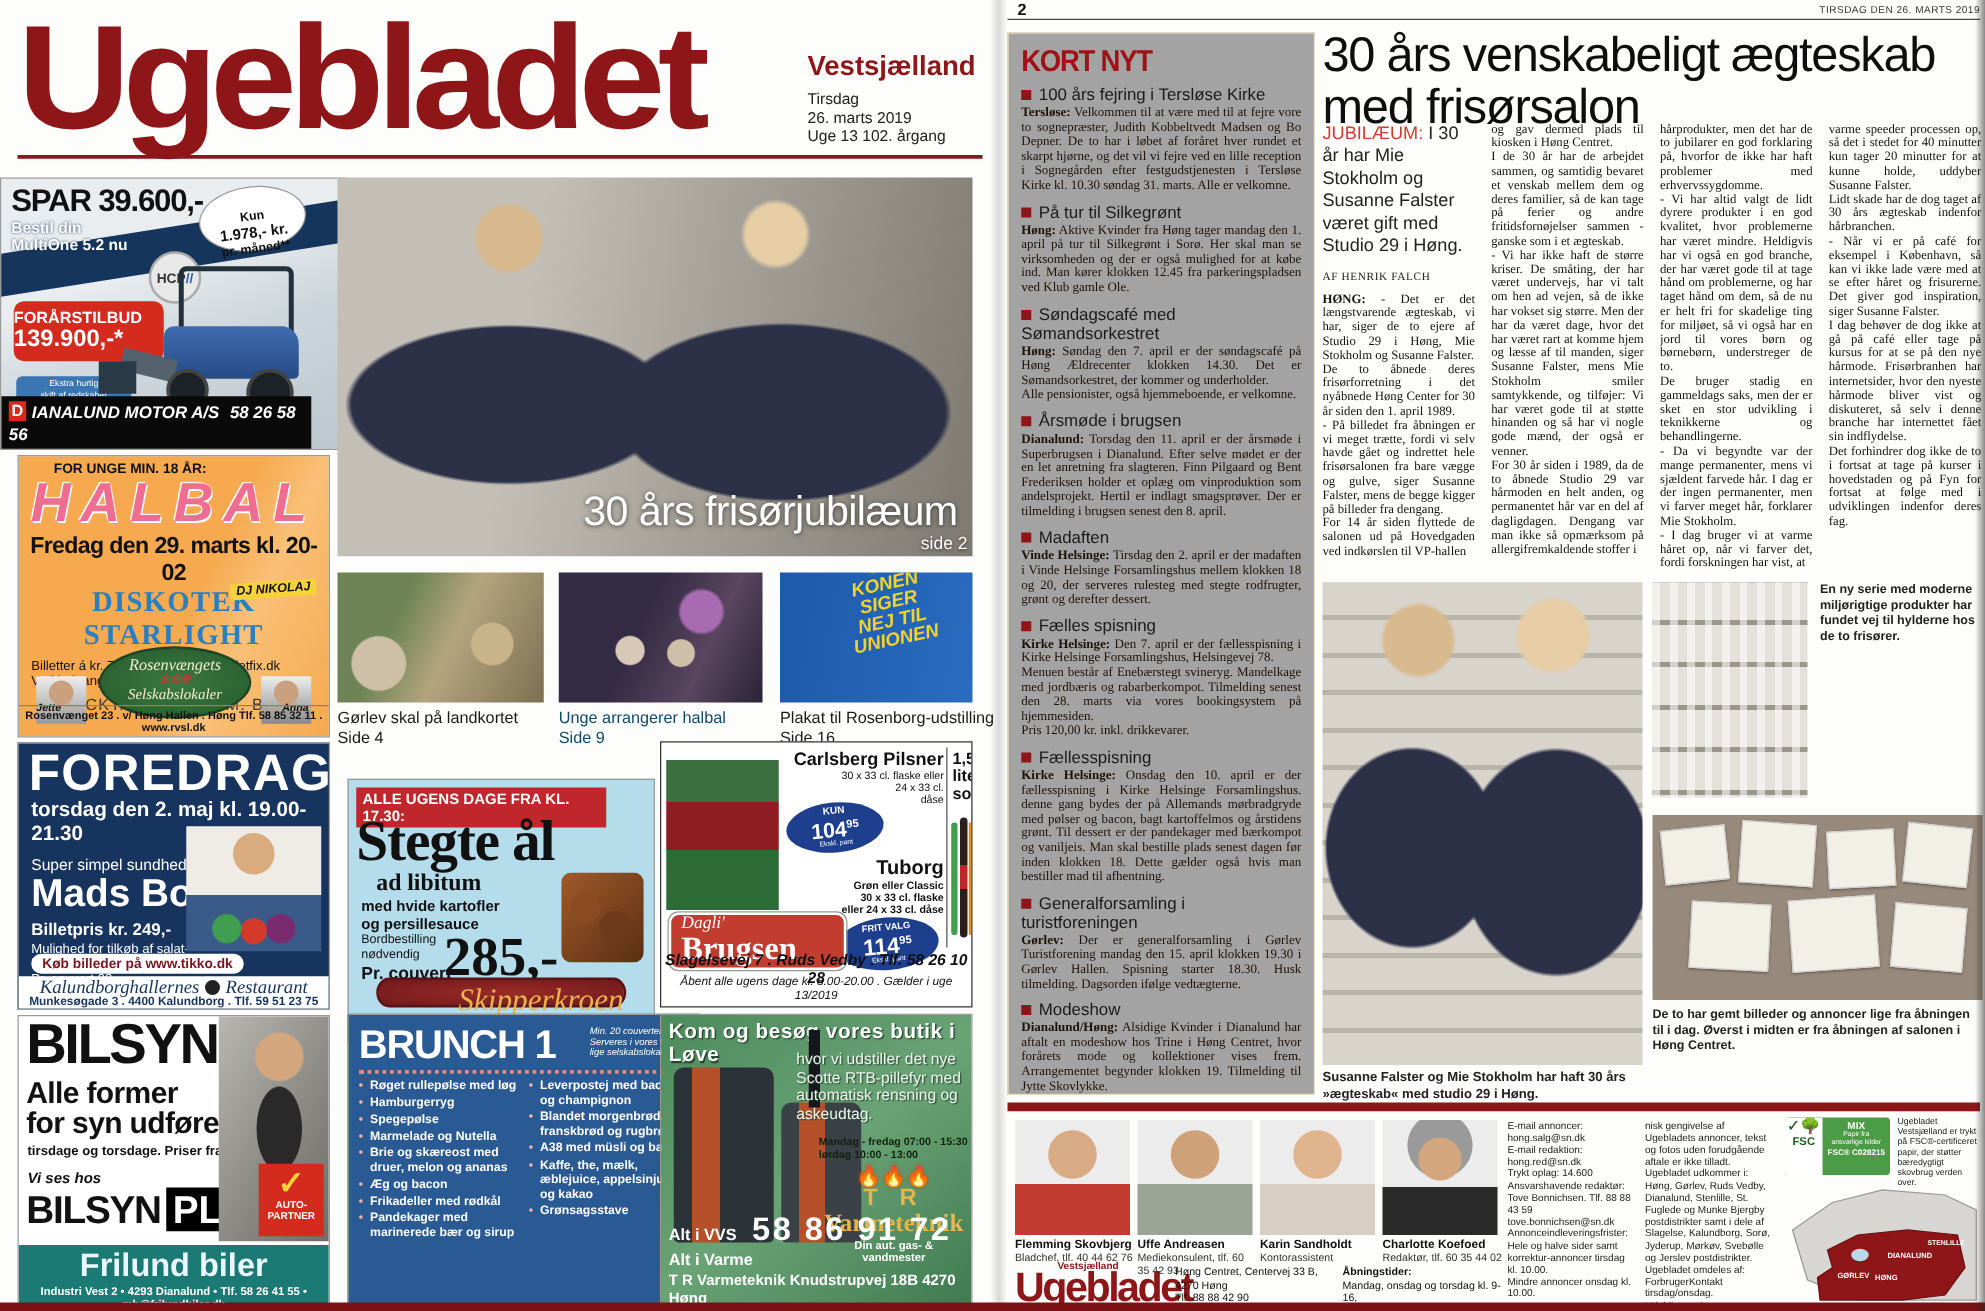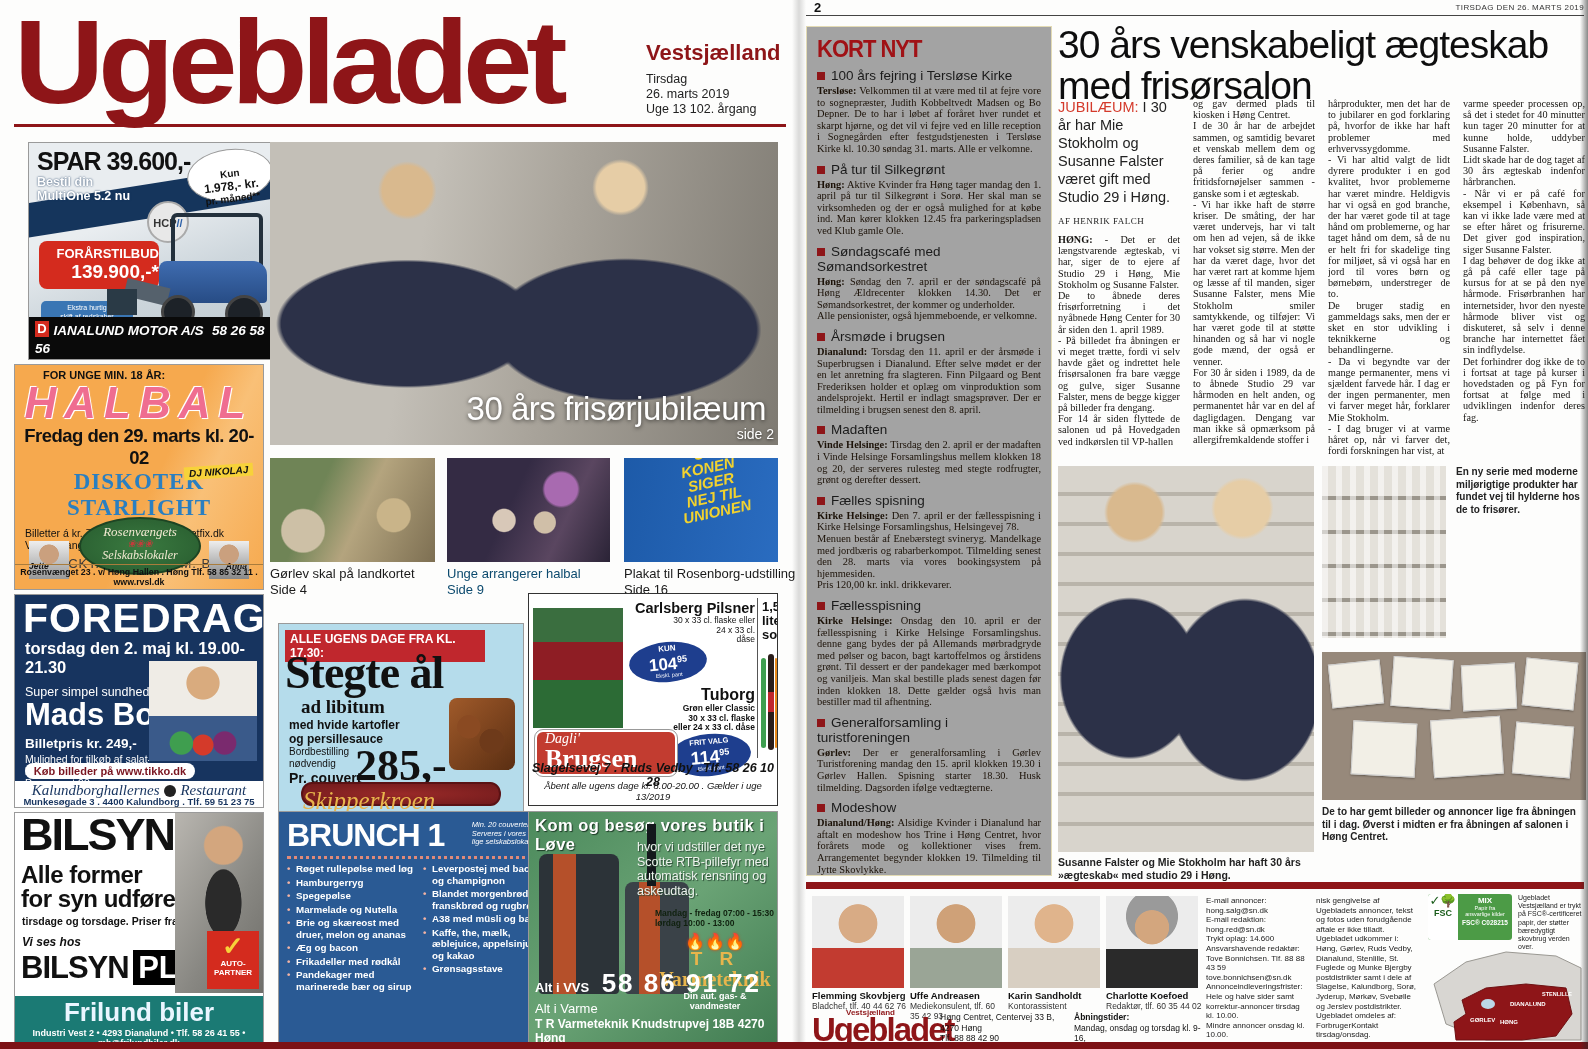--- a/index.html
+++ b/index.html
@@ -60,30 +60,30 @@
 
   <div class="abs masthead-title" style="left:14px;top:8px;width:640px;height:112px">Ugebladet</div>
   <div class="abs" style="left:646px;top:40px;font-size:22px;font-weight:700;color:#8e1518">Vestsjælland</div>
   <div class="abs" style="left:646px;top:72px;font-size:12.5px;line-height:15px;color:#222">
     <div>Tirsdag</div>
     <div>26. marts 2019</div>
     <div>Uge 13  102. årgang</div>
   </div>
   <div class="abs" style="left:14px;top:124px;width:772px;height:3px;background:#8e1518"></div>
 
-  <div class="abs adbox" style="left:28px;top:142px;width:277px;height:218px;background:linear-gradient(160deg,#e9edf0 0 35%,#cdd6dc 60%,#bcc7ce)">
+  <div class="abs adbox" style="left:0;top:142px;width:277px;height:218px;background:linear-gradient(160deg,#e9edf0 0 35%,#cdd6dc 60%,#bcc7ce)">
     <div class="abs" style="left:-30px;top:38px;width:340px;height:34px;background:#15355c;transform:rotate(-9deg)"></div>
     <div class="abs" style="left:8px;top:4px;font-size:25px;font-weight:700;letter-spacing:-1px">SPAR 39.600,-</div>
     <div class="abs pre" style="left:8px;top:32px;font-size:12.5px;font-weight:700;color:#fff;text-shadow:0 0 2px #15355c">Bestil din
 MultiOne 5.2 nu</div>
     <div class="abs oval pre" style="left:158px;top:6px;width:86px;height:52px;background:#fff;border:1px solid #999;color:#111;transform:rotate(-7deg);font-size:10px;font-weight:700;line-height:12px;padding-top:6px">
       <span>Kun</span><br><span style="font-size:12px">1.978,- kr.</span><br><span>pr. måned**</span>
     </div>
     <div class="abs" style="left:118px;top:58px;width:42px;height:42px;border-radius:50%;background:#e8e8e8;border:2px solid #aaa;text-align:center;font-size:11px;font-weight:700;color:#333;line-height:40px"><span>HCP</span><span style="color:#2a5fa8">//</span></div>
-    <div class="abs" style="left:10px;top:98px;width:120px;height:48px;background:#d42b1e;border-radius:8px;color:#fff;text-align:right;padding-top:5px">
+    <div class="abs" style="left:10px;top:98px;width:120px;height:48px;background:#d42b1e;border-radius:8px;color:#fff;text-align:left;padding-top:5px">
       <div style="font-size:13px;font-weight:700">FORÅRSTILBUD</div>
       <div style="font-size:19px;font-weight:700">139.900,-*</div>
     </div>
     <div class="abs pre" style="left:12px;top:158px;width:92px;background:#3a76b4;border-radius:5px;color:#fff;font-size:7px;line-height:8.5px;text-align:center;padding:3px">Ekstra hurtig
 skift af redskaber</div>
 
     <div>
       <div class="abs" style="left:142px;top:70px;width:92px;height:60px;border:4px solid #23303c;border-radius:6px;background:transparent"></div>
       <div class="abs" style="left:130px;top:118px;width:108px;height:42px;background:linear-gradient(#3f6cb0,#274c85);border-radius:8px 14px 4px 4px"></div>
       <div class="abs" style="left:96px;top:140px;width:44px;height:18px;background:#55616c;transform:rotate(14deg)"></div>
@@ -198,21 +198,21 @@
     <div class="abs" style="left:6px;top:6px;width:200px;background:#c0272d;color:#fff;font-size:12px;font-weight:700;padding:2px 5px">ALLE UGENS DAGE FRA KL. 17.30:</div>
     <div class="serif" style="position:absolute;left:6px;top:22px;font-size:46px;font-weight:700;letter-spacing:-1px">Stegte ål</div>
     <div class="serif" style="position:absolute;left:22px;top:72px;font-size:19px;font-weight:700">ad libitum</div>
     <div class="pre" style="position:absolute;left:10px;top:95px;font-size:12px;font-weight:700;line-height:13.5px">med hvide kartofler
 og persillesauce</div>
     <div class="pre" style="position:absolute;left:10px;top:122px;font-size:10px;line-height:11.5px">Bordbestilling
 nødvendig</div>
     <div style="position:absolute;left:10px;top:146px;font-size:14px;font-weight:700">Pr. couvert</div>
     <div class="serif" style="position:absolute;left:76px;top:116px;font-size:44px;font-weight:700">285,-</div>
     <div class="abs ph" style="right:8px;top:74px;width:66px;height:72px;border-radius:8px;background:radial-gradient(circle at 30% 40%,#8a4a22 0 18%,transparent 19%),radial-gradient(circle at 65% 60%,#6e3a1a 0 20%,transparent 21%),linear-gradient(135deg,#a05a2a,#5a2e12)"></div>
-    <div class="abs" style="left:22px;top:158px;width:200px;height:24px;background:radial-gradient(#9a2a28,#701a1c);border-radius:14px/16px;border:2px solid #5a1214;text-align:left">
+    <div class="abs" style="left:22px;top:158px;width:200px;height:24px;background:radial-gradient(#9a2a28,#701a1c);border-radius:14px/16px;border:2px solid #5a1214;text-align:right">
       <span class="script" style="font-size:25px;color:#e8b54c;line-height:34px">Skipperkroen</span>
     </div>
     <div class="abs" style="left:0;bottom:2px;width:100%;text-align:center;font-size:9.5px;font-weight:700;color:#17345f">Mullerup Havn . Tlf. 58 56 45 00 . www.skipperkroen.dk</div>
   </div>
 
   <div class="abs adbox" style="left:528px;top:593px;width:250px;height:213px;background:#fff;border:1px solid #333">
     <div class="abs ph" style="left:4px;top:14px;width:90px;height:120px;background:linear-gradient(#3a6e3f 0 28%,#8e1d24 28% 60%,#2c6b35 60% 100%)"></div>
     <div class="abs" style="left:96px;top:6px;width:130px;font-size:14.5px;font-weight:700;text-align:right">Carlsberg Pilsner</div>
     <div class="abs pre" style="left:96px;top:22px;width:130px;font-size:8.5px;line-height:9.5px;text-align:right">30 x 33 cl. flaske eller
 24 x 33 cl.
@@ -295,21 +295,21 @@
 lørdag 10:00 - 13:00</div>
     <div class="abs" style="left:128px;top:124px;width:116px;text-align:center">
       <div style="font-size:16px;line-height:12px;color:#f7a424;text-shadow:0 0 3px #d4451a">🔥🔥🔥</div>
       <div style="font-size:19px;font-weight:700;color:#e8b54c;letter-spacing:6px">T R</div>
       <div class="serif" style="font-size:20px;font-weight:700;color:#e8b54c;line-height:18px">Varmeteknik</div>
       <div style="font-size:9px;font-weight:700;margin-top:3px">Din aut. gas- &amp; vandmester</div>
     </div>
     <div class="abs" style="left:0;bottom:3px;width:100%;padding:0 6px">
       <span style="font-size:13px;font-weight:700">Alt i VVS</span>
       <span style="font-size:26px;font-weight:700;margin:0 8px;letter-spacing:2px">58 86 91 72</span>
-      <span style="font-size:13px;font-weight:400">Alt i Varme</span>
+      <span style="font-size:13px;font-weight:700">Alt i Varme</span>
       <div style="font-size:12px;font-weight:700">T R Varmeteknik Knudstrupvej 18B 4270 Høng</div>
     </div>
   </div>
 </div>
 
 <div class="abs" style="left:792px;top:0;width:14px;height:1049px;background:linear-gradient(to right,transparent,rgba(0,0,0,.14) 50%,transparent)"></div>
 
 <div class="abs" style="left:806px;top:0;width:782px;height:1049px">
 
   <div class="abs" style="left:8px;top:0;font-size:13px;font-weight:700">2</div>

